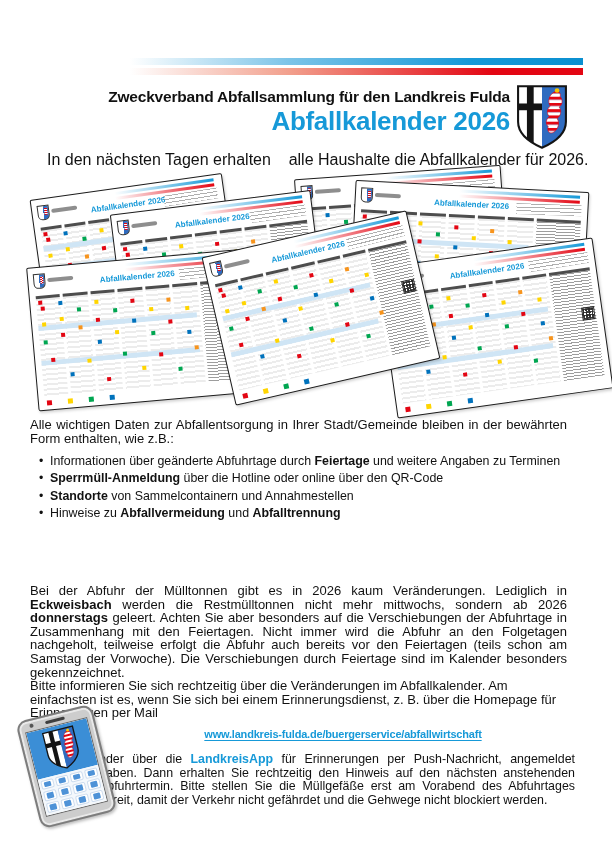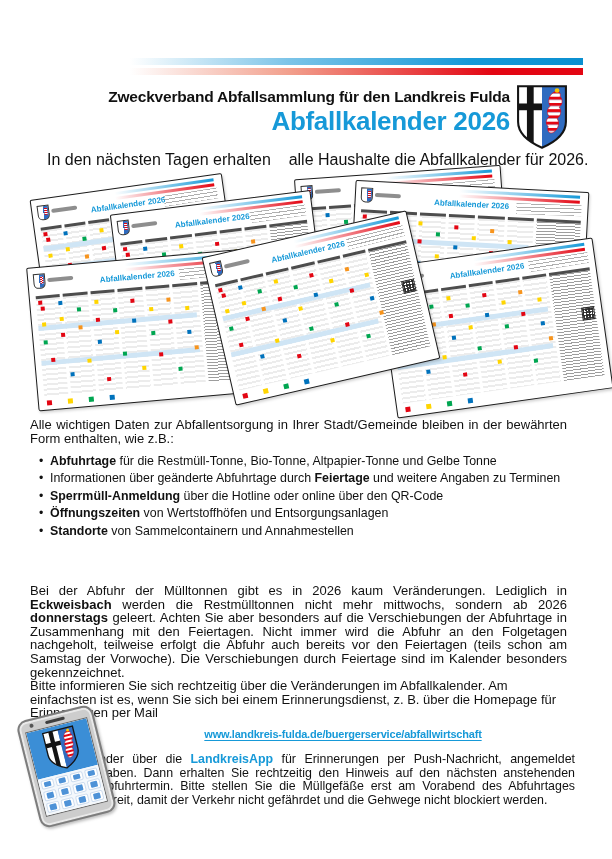--- a/index.html
+++ b/index.html
@@ -266,25 +266,24 @@
     </div>
     <div class="sh-marks"></div>
     <div class="sh-legend"><b class="lr"></b><b class="ly"></b><b class="lg"></b><b class="lb"></b></div>
   </div>
 
 </div>
 
 <div class="para p1"><span>Alle wichtigen Daten zur Abfallentsorgung in Ihrer Stadt/Gemeinde bleiben in der bewährten Form enthalten, wie z.B.:</span></div>
 
 <ul class="feature-list">
-  <li><span><span style="font-weight: 700;">Abfuhrtage</span><span> für die Restmüll-Tonne, Bio-Tonne, Altpapier-Tonne und Gelbe Tonne</span></span></li>
   <li><span><span>Informationen über geänderte Abfuhrtage durch </span><span style="font-weight: 700;">Feiertage</span><span> und weitere Angaben zu Terminen</span></span></li>
   <li><span><span style="font-weight: 700;">Sperrmüll-Anmeldung</span><span> über die Hotline oder online über den QR-Code</span></span></li>
-  <li><span><span style="font-weight: 700;">Öffnungszeiten</span><span> von Wertstoffhöfen und Entsorgungsanlagen</span></span></li>
   <li><span><span style="font-weight: 700;">Standorte</span><span> von Sammelcontainern und Annahmestellen</span></span></li>
+  <li><span><span>Hinweise zu </span><span style="font-weight: 700;">Abfallvermeidung</span><span> und </span><span style="font-weight: 700;">Abfalltrennung</span></span></li>
 </ul>
 
 <div class="para p2"><span>Bei der Abfuhr der Mülltonnen gibt es in 2026 kaum Veränderungen. Lediglich in </span><span style="font-weight: 700;">Eckweisbach</span><span> werden die Restmülltonnen nicht mehr mittwochs, sondern ab 2026 </span><span style="font-weight: 700;">donnerstags</span><span> geleert. Achten Sie aber besonders auf die Verschiebungen der Abfuhrtage in Zusammenhang mit den Feiertagen. Nicht immer wird die Abfuhr an den Folgetagen nachgeholt, teilweise erfolgt die Abfuhr auch bereits vor den Feiertagen (teils schon am Samstag der Vorwoche). Die Verschiebungen durch Feiertage sind im Kalender besonders gekennzeichnet.</span></div>
 <div class="para p3">Bitte informieren Sie sich rechtzeitig über die Veränderungen im Abfallkalender. Am einfachsten ist es, wenn Sie sich bei einem Erinnerungsdienst, z. B. über die Homepage für Erinnerungen per Mail</div>
 
 <div class="phone">
   <div class="ph-body">
     <span class="ph-cam"></span>
     <span class="ph-speaker"></span>
     <div class="ph-screen">

